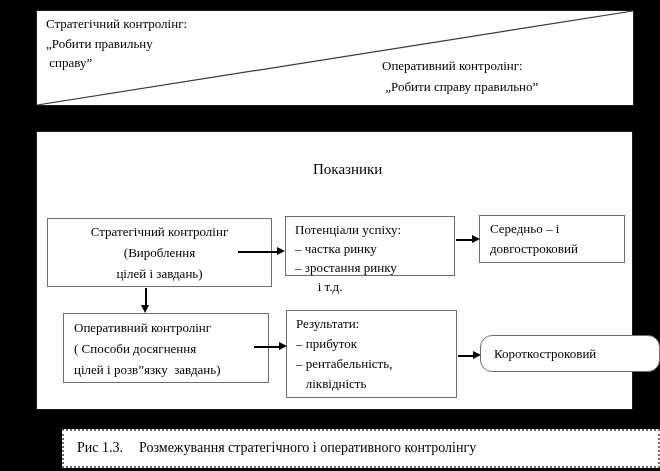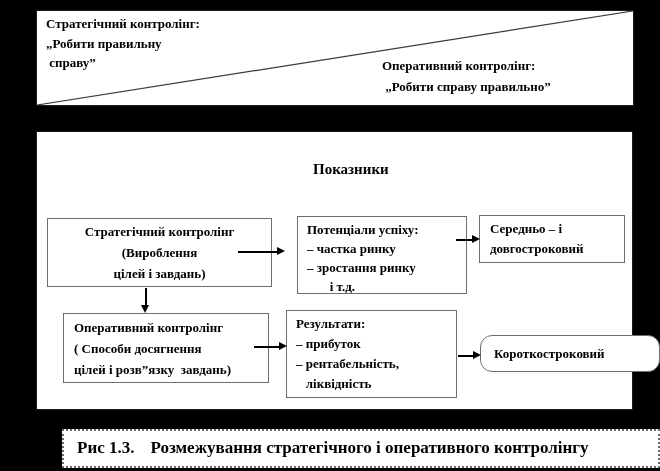--- a/index.html
+++ b/index.html
@@ -1,21 +1,21 @@
 <!DOCTYPE html>
 <html style="--background: #000000; --panel: #ffffff; --text: #000000; --outer_border: #1c1c1c; --inner_border: #6e6e6e;"><head>
 <meta charset="utf-8">
 <style>
   * { margin:0; padding:0; box-sizing:border-box; }
   html,body { background:#000; }
   #screen {
     position:relative; width:660px; height:471px;
     background:var(--background,#000);
     font-family:"Liberation Serif", serif;
-    font-weight:bold; color:var(--text,#000);
+    font-weight:normal; color:var(--text,#000);
     overflow:hidden;
     padding-left:25px;
   }
   .panel { position:absolute; background:var(--panel,#fff); }
   .txt { white-space:pre-line; }
 
   
   .top-panel { left:36px; top:10px; width:598px; height:96px; border:1px solid var(--outer_border,#1c1c1c); }
   .top-panel svg.diagonal { position:absolute; left:0; top:0; width:100%; height:100%; }
   .top-panel svg.diagonal line { stroke:#3a3a3a; stroke-width:1.2; }
@@ -23,21 +23,21 @@
   .operative-quote { position:absolute; left:345px; top:44px; font-size:13px; line-height:21px; }
 
   
   .mid-panel { left:36px; top:131px; width:597px; height:279px; border:1px solid var(--outer_border,#1c1c1c); }
   .hdr { position:absolute; font-size:15px; }
   .hdr-indicators { left:276px; top:29px; }
   .hdr-horizon   { left:437px; top:28px; }
 
   .box { position:absolute; background:var(--panel,#fff); border:1px solid var(--inner_border,#6e6e6e); font-size:13px; padding:3px 8px; }
   .box-a { left:10px;  top:86px;  width:225px; height:69px; text-align:center; line-height:21px; padding-top:2px; }
-  .box-b { left:248px; top:84px;  width:170px; height:78px; line-height:19px; padding-left:9px;margin-left:12px; }
+  .box-b { left:248px; top:84px;  width:170px; height:60px; line-height:19px; padding-left:9px; }
   .box-c { left:442px; top:83px;  width:146px; height:48px; line-height:20px; padding-left:10px; }
   .box-d { left:10px;  top:181px; width:206px; height:70px; line-height:21px; padding-left:10px;margin-left:16px; }
   .box-e { left:249px; top:178px; width:171px; height:88px; line-height:20px; padding-left:9px; }
   .box-f { left:443px; top:203px; width:180px; height:37px; line-height:29px; padding-left:13px; width:180px;border-radius:12px; }
 
   
   .h-arrow { position:absolute; height:9px; }
   .h-arrow .aline { position:absolute; left:0; right:6px; top:3.5px; height:2px; background:var(--text,#000); }
   .h-arrow .ahead { position:absolute; right:0; top:0; width:0; height:0;
                     border-top:4.5px solid transparent; border-bottom:4.5px solid transparent;
@@ -47,21 +47,21 @@
   .v-arrow .ahead { position:absolute; bottom:0; left:0; width:0; height:0;
                     border-left:4.5px solid transparent; border-right:4.5px solid transparent;
                     border-top:8px solid var(--text,#000); }
   .arrow-ab { left:201px; top:115px; width:47px; }
   .arrow-bc { left:419px; top:103px; width:24px; }
   .arrow-de { left:217px; top:210px; width:33px; }
   .arrow-ef { left:421px; top:219px; width:23px; }
   .arrow-ad { left:104px; top:156px; height:25px; }
 
   
-  .caption-panel { left:62px; top:429px; width:598px; height:39px; border:2px dotted #6a6a6a; line-height:34px; font-size:17px; white-space:nowrap; overflow:hidden; }
+  .caption-panel { left:62px; top:429px; width:598px; height:39px; border:2px dotted #6a6a6a; line-height:34px; font-size:14px; white-space:nowrap; overflow:hidden; }
   .cap-label { margin-left:13px; margin-right:16px; }
 </style>
 </head>
 <body>
 
 <div id="screen">
 
   <div class="panel top-panel">
     <svg class="diagonal" viewBox="0 0 596 94" preserveAspectRatio="none">
       <line x1="0" y1="94" x2="596" y2="0"></line>

